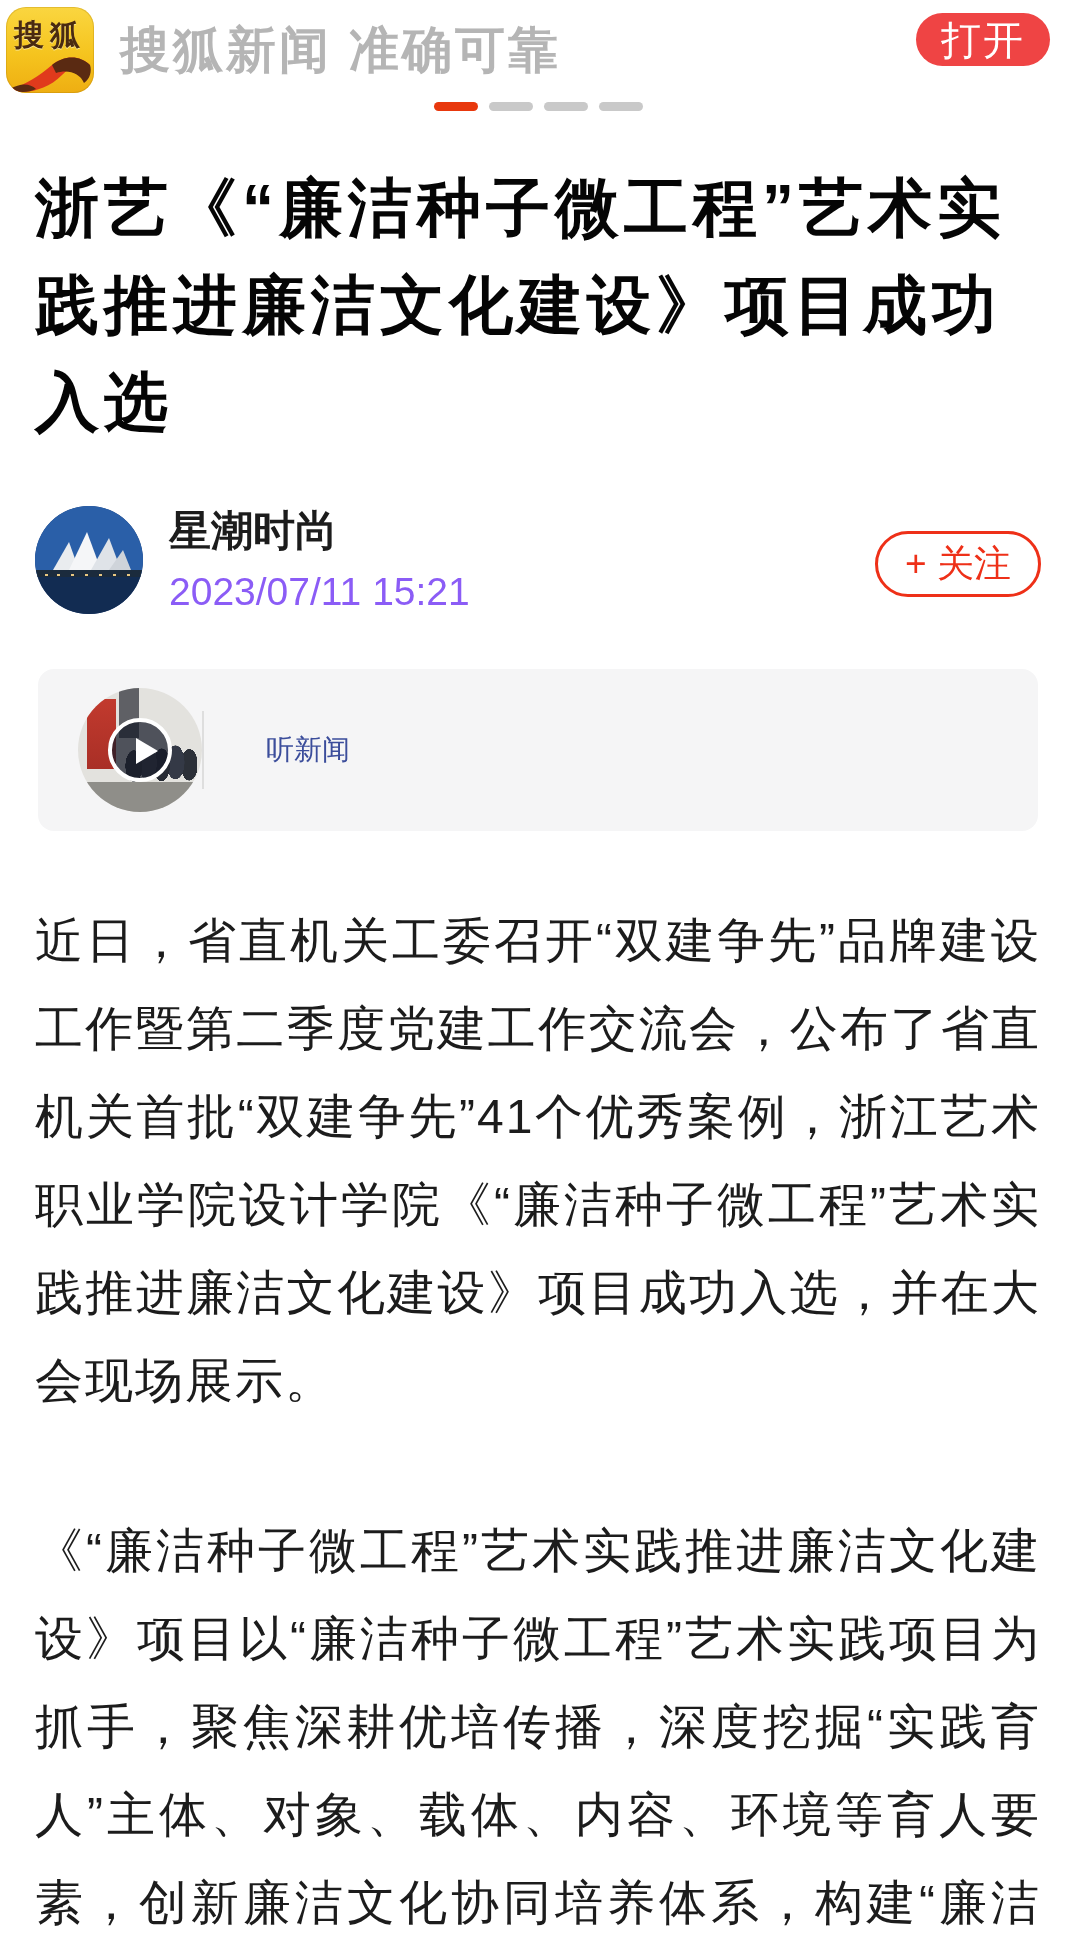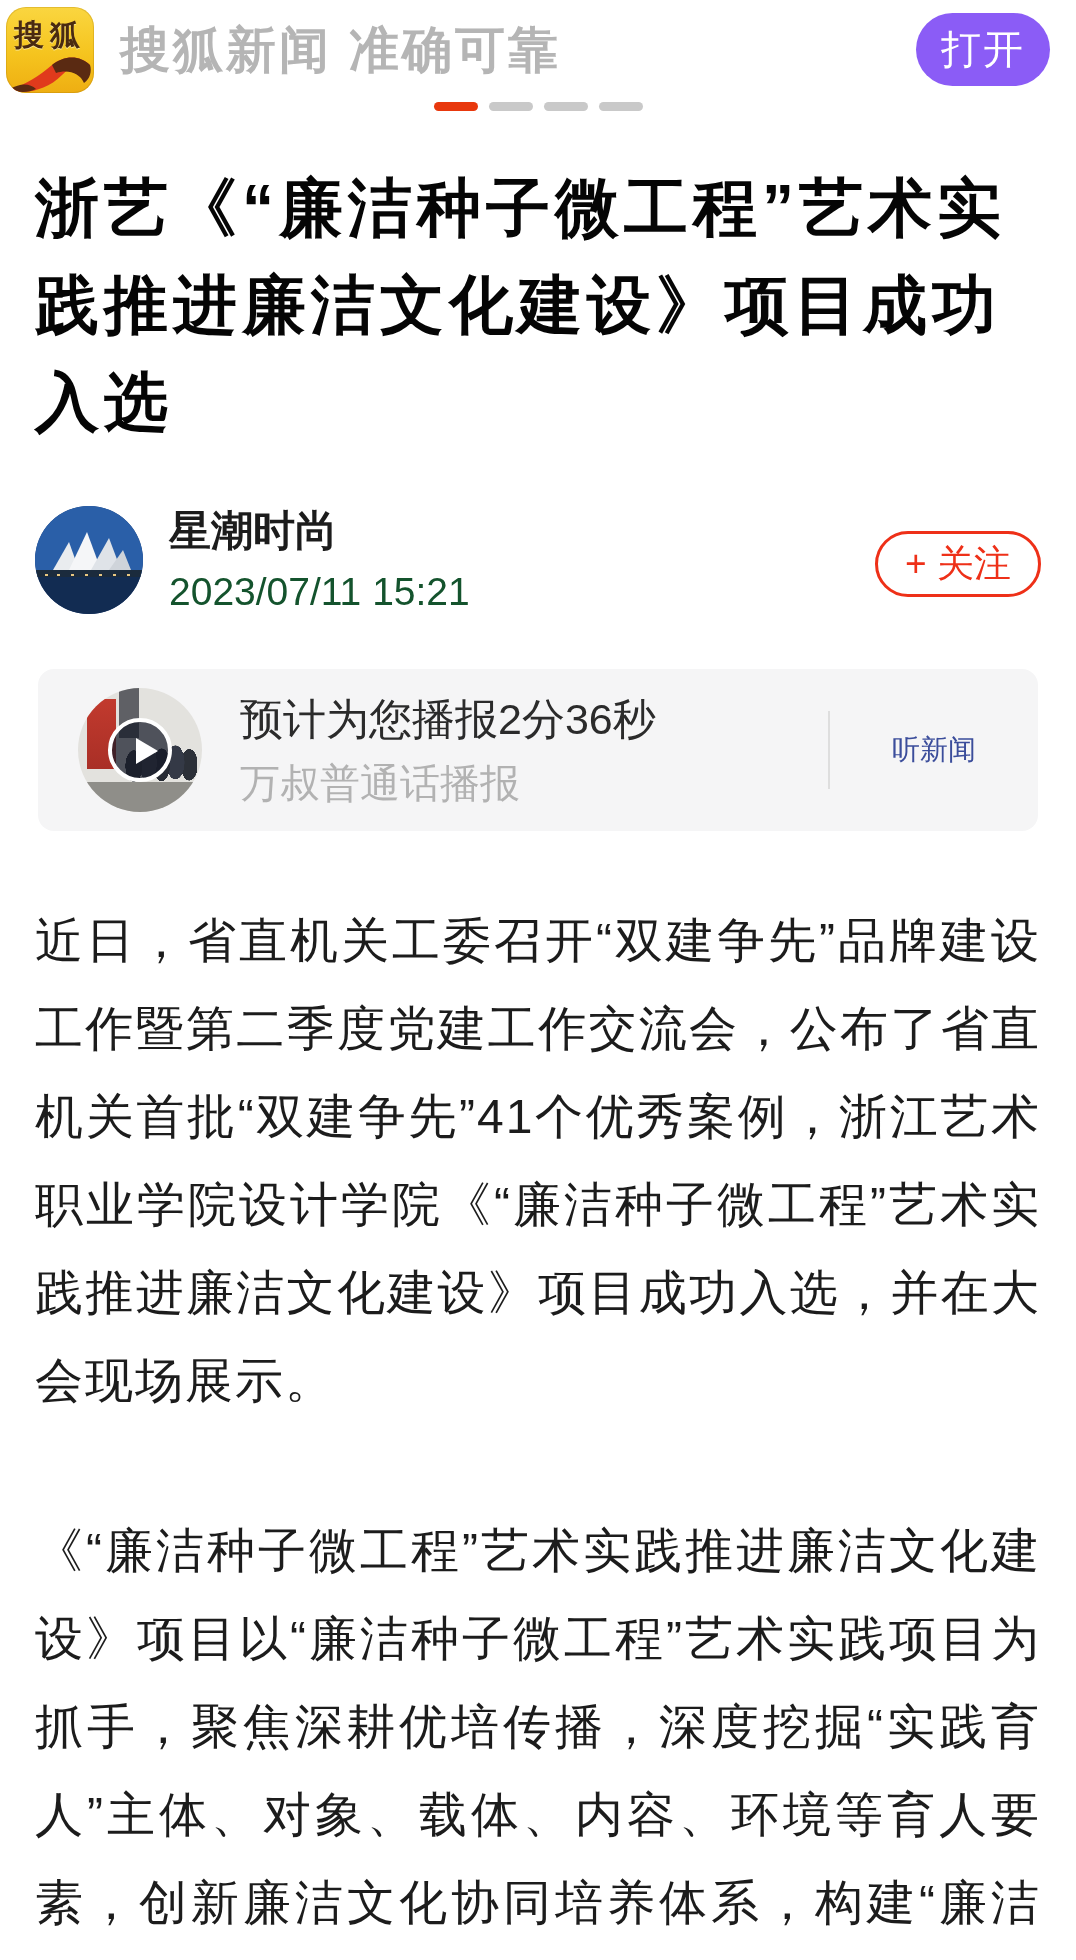--- a/index.html
+++ b/index.html
@@ -27,22 +27,22 @@
     font-size: 30px; font-weight: 700; color: #4a2a10; letter-spacing: 6px;
     text-shadow: 0 1px 0 rgba(255,255,230,.6);
   }
   .sohu-logo svg { position: absolute; left: 0; bottom: -4px; }
   .slogan {
     margin-left: 26px; font-size: 50px; font-weight: 700;
     color: #b5b5b5; letter-spacing: 3px; white-space: nowrap;
   }
   .open-btn {
     position: absolute; right: 26px; top: 13px;
-    width: 134px; height: 73px; border: none; border-radius: 37px;
-    background: #8b5cf6; color: #fff; font-size: 40px;
+    width: 134px; height: 53px; border: none; border-radius: 37px;
+    background: #ef4444; color: #fff; font-size: 40px;
     font-family: inherit; cursor: pointer; letter-spacing: 2px;
   }
 
   
   .dots { display: flex; justify-content: center; gap: 11px; height: 10px; margin-top: 2px; }
   .dot { width: 44px; height: 9px; border-radius: 5px; background: #c9c9c9; }
   .dot.active { background: #e8380d; }
 
   
   .title {
@@ -55,21 +55,21 @@
   .author-row {
     margin: 54px 35px 0 35px; display: flex; align-items: center; position: relative;
   }
   .avatar {
     width: 108px; height: 108px; border-radius: 50%; overflow: hidden;
     flex: 0 0 auto; cursor: pointer; background: #1d3f77; position: relative;
   }
   .avatar svg { display: block; }
   .author-meta { margin-left: 26px; }
   .author-name { font-size: 42px; color: #1c1c1c; line-height: 52px; font-weight: bold; }
-  .pub-date { font-size: 39px; color: #14532d; margin-top: 12px; line-height: 46px; }
+  .pub-date { font-size: 39px; color: #8b5cf6; margin-top: 12px; line-height: 46px; }
   .follow-btn {
     position: absolute; right: 0; top: 26px;
     width: 166px; height: 66px; background: #fff;
     border: 3px solid #ee3018; border-radius: 33px;
     color: #ee3018; font-size: 37px; font-family: inherit; cursor: pointer;
   }
 
   
   .audio-card {
     margin: 54px 38px 0 38px; height: 162px; border-radius: 16px;
@@ -185,24 +185,20 @@
   </div>
 
   <div class="audio-card">
     <div class="thumb">
       <div class="banner"></div>
       <div class="doorway"></div>
       <div class="floor"></div>
       <div class="people"></div>
       <div class="play"></div>
     </div>
-    <div class="audio-meta">
-      <div class="audio-title">预计为您播报2分36秒</div>
-      <div class="audio-sub">万叔普通话播报</div>
-    </div>
     <div class="vdiv"></div>
     <button class="listen-btn">听新闻</button>
   </div>
 
   <div class="body-text">
     <p>近日，省直机关工委召开“双建争先”品牌建设工作暨第二季度党建工作交流会，公布了省直机关首批“双建争先”41个优秀案例，浙江艺术职业学院设计学院《“廉洁种子微工程”艺术实践推进廉洁文化建设》项目成功入选，并在大会现场展示。</p>
     <p>《“廉洁种子微工程”艺术实践推进廉洁文化建设》项目以“廉洁种子微工程”艺术实践项目为抓手，聚焦深耕优培传播，深度挖掘“实践育人”主体、对象、载体、内容、环境等育人要素，创新廉洁文化协同培养体系，构建“廉洁种子”实践育人模式。</p>
   </div>
 
 </div>

